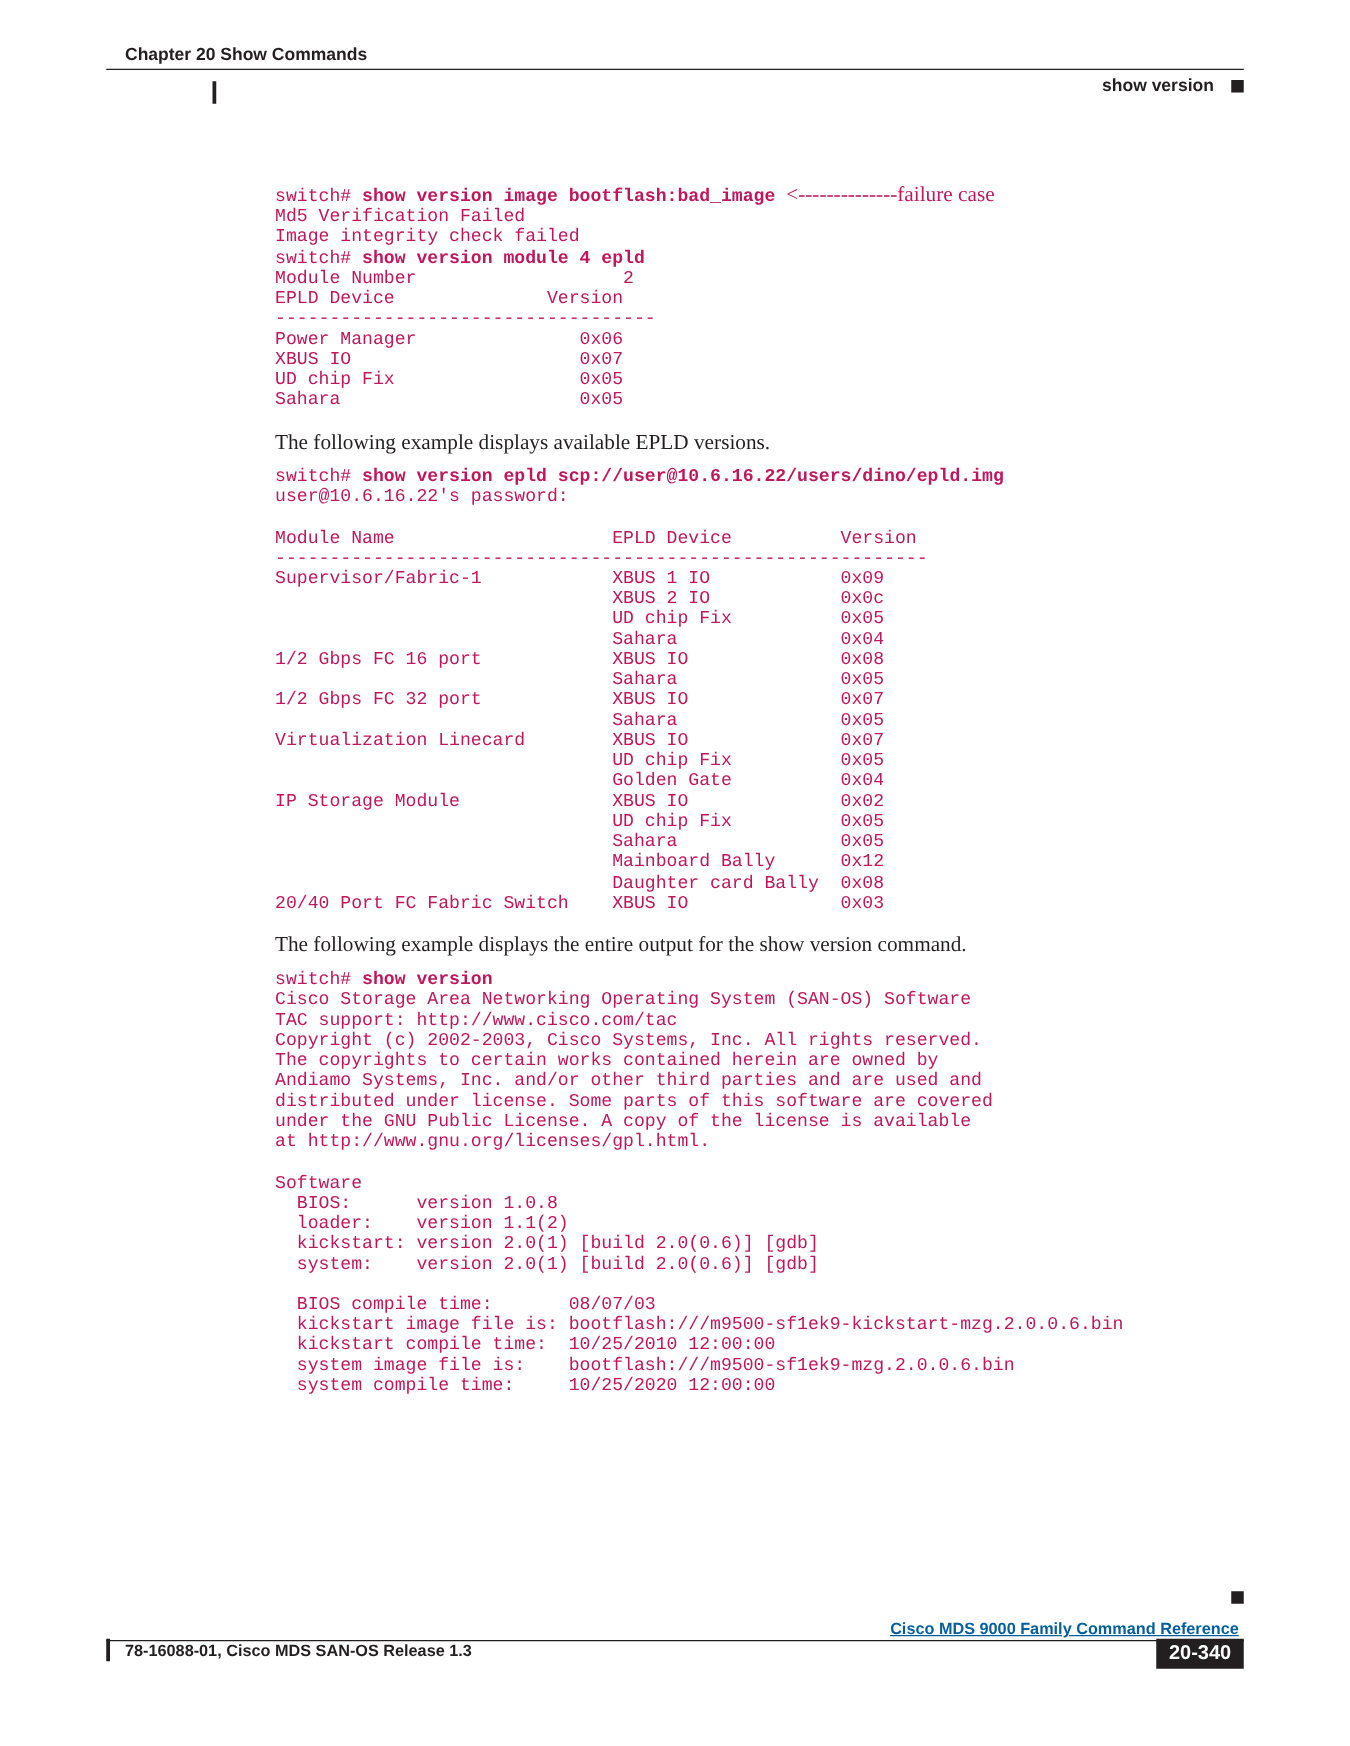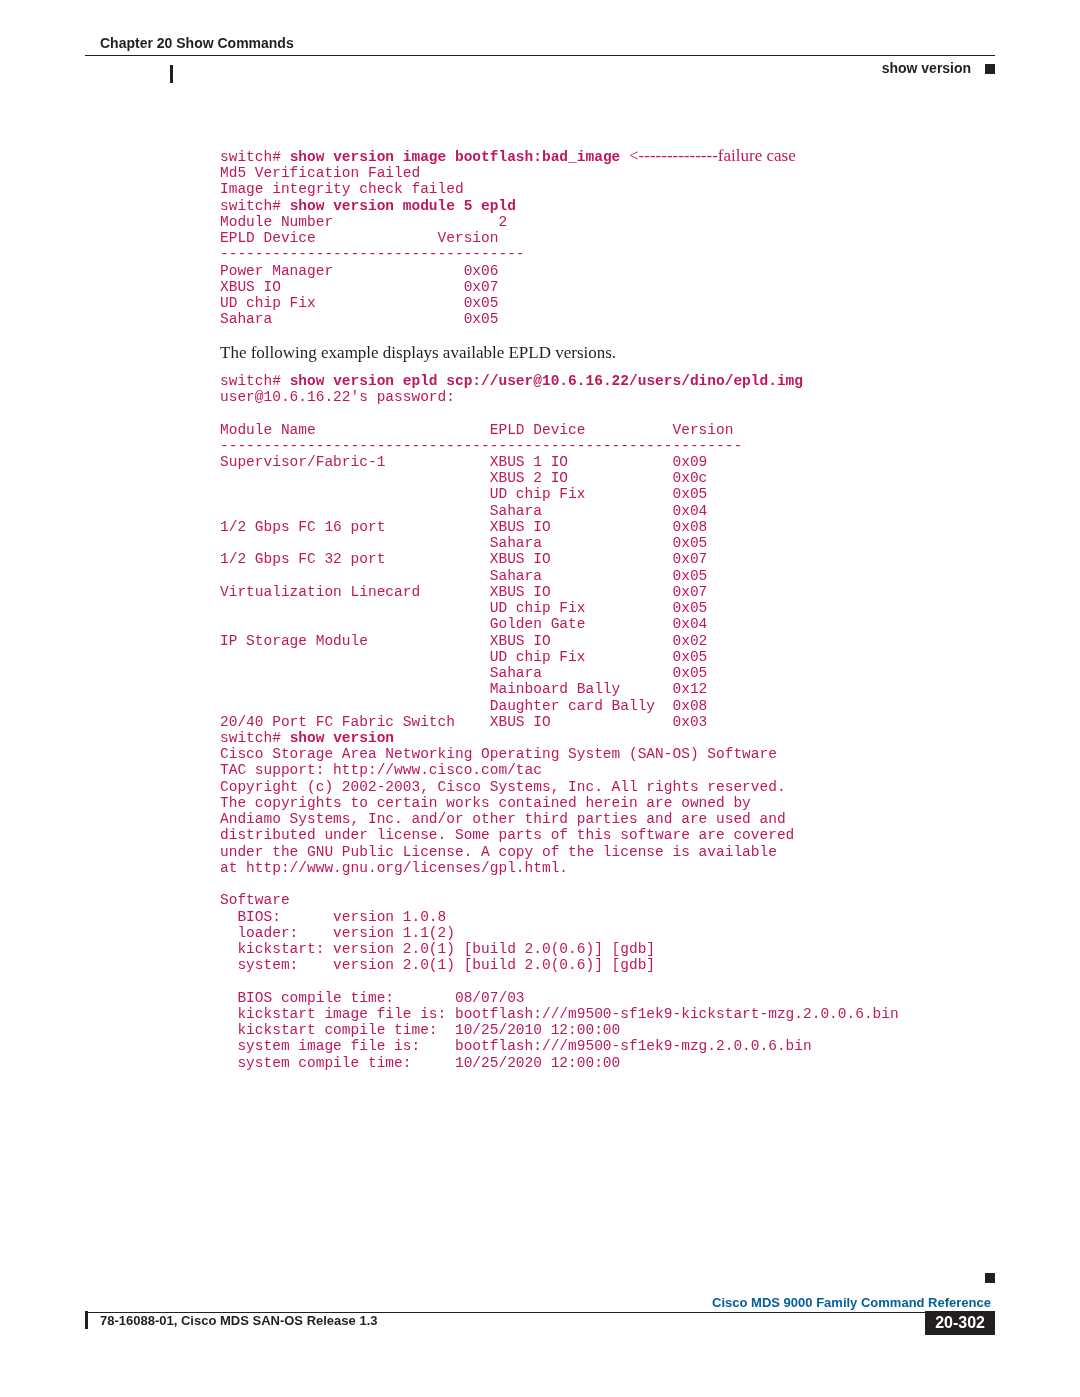--- a/index.html
+++ b/index.html
@@ -85,20 +85,21 @@
     right: 85px;
     bottom: 58px;
   }
   .footer-top {
     text-align: right;
     font-family: Arial, Helvetica, sans-serif;
     font-weight: bold;
     font-size: 13px;
     color: #035f9c;
     padding-right: 4px;
+    text-decoration: underline;
   }
   .footer-hr {
     border: none;
     border-top: 1px solid #231f20;
     margin: 2px 0 0 0;
   }
   .footer-bottom {
     position: relative;
     margin-top: 0;
     height: 26px;
@@ -155,21 +156,21 @@
     </div>
   </div>
 
   <div class="content">
 
     <div class="mono"><span>switch# </span><span class="bold">show version image bootflash:bad_image </span><span style="font-family:'Times New Roman',serif;font-size:17px">&lt;--------------failure case</span>
 <span>Md5 Verification Failed
 Image integrity check failed</span></div>
 
 
-    <div class="mono"><span>switch# </span><span class="bold">show version module 5 epld</span>
+    <div class="mono"><span>switch# </span><span class="bold">show version module 4 epld</span>
 <span>Module Number                   2
 EPLD Device              Version
 -----------------------------------
 Power Manager               0x06
 XBUS IO                     0x07
 UD chip Fix                 0x05
 Sahara                      0x05</span></div>
 
     <div class="para">The following example displays available EPLD versions.</div>
 
@@ -189,20 +190,21 @@
 Virtualization Linecard        XBUS IO              0x07
                                UD chip Fix          0x05
                                Golden Gate          0x04
 IP Storage Module              XBUS IO              0x02
                                UD chip Fix          0x05
                                Sahara               0x05
                                Mainboard Bally      0x12
                                Daughter card Bally  0x08
 20/40 Port FC Fabric Switch    XBUS IO              0x03</span></div>
 
+    <div class="para">The following example displays the entire output for the show version command.</div>
 
     <div class="mono"><span>switch# </span><span class="bold">show version</span>
 <span>Cisco Storage Area Networking Operating System (SAN-OS) Software
 TAC support: http://www.cisco.com/tac
 Copyright (c) 2002-2003, Cisco Systems, Inc. All rights reserved.
 The copyrights to certain works contained herein are owned by
 Andiamo Systems, Inc. and/or other third parties and are used and
 distributed under license. Some parts of this software are covered
 under the GNU Public License. A copy of the license is available
 at http://www.gnu.org/licenses/gpl.html.
@@ -221,17 +223,17 @@
 
   </div>
 
   <div class="footer">
     <div class="sq-right-bottom"></div>
     <div class="footer-top">Cisco MDS 9000 Family Command Reference</div>
     <hr class="footer-hr">
     <div class="footer-bottom">
       <div class="rule-left-bottom"></div>
       <div class="doc-id">78-16088-01, Cisco MDS SAN-OS Release 1.3</div>
-      <div class="page-num-box">20-302</div>
+      <div class="page-num-box">20-340</div>
     </div>
   </div>
 
 </div>
 
 </body></html>

